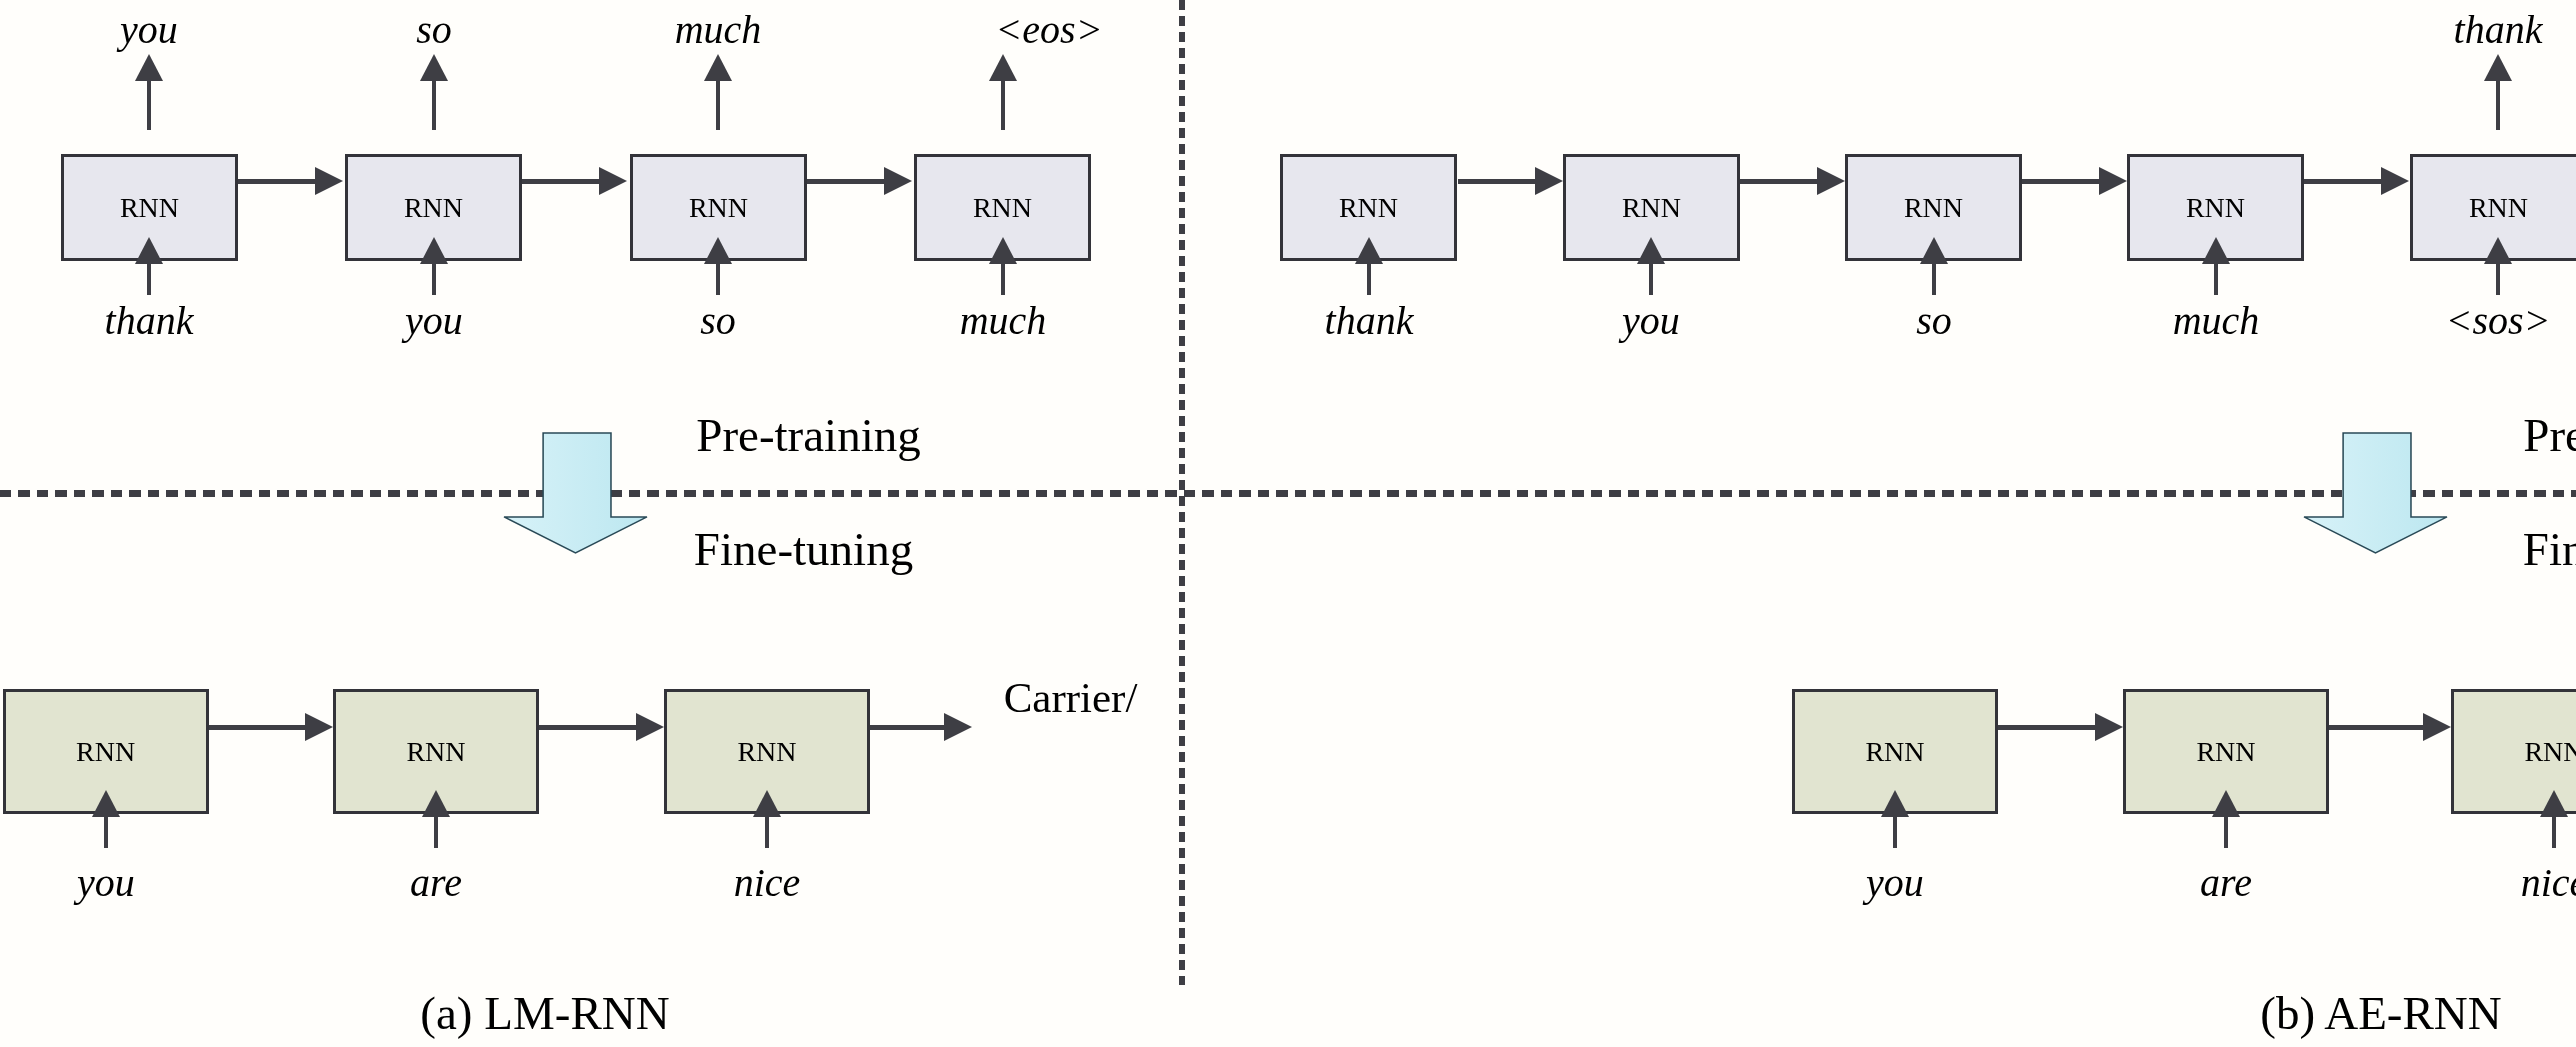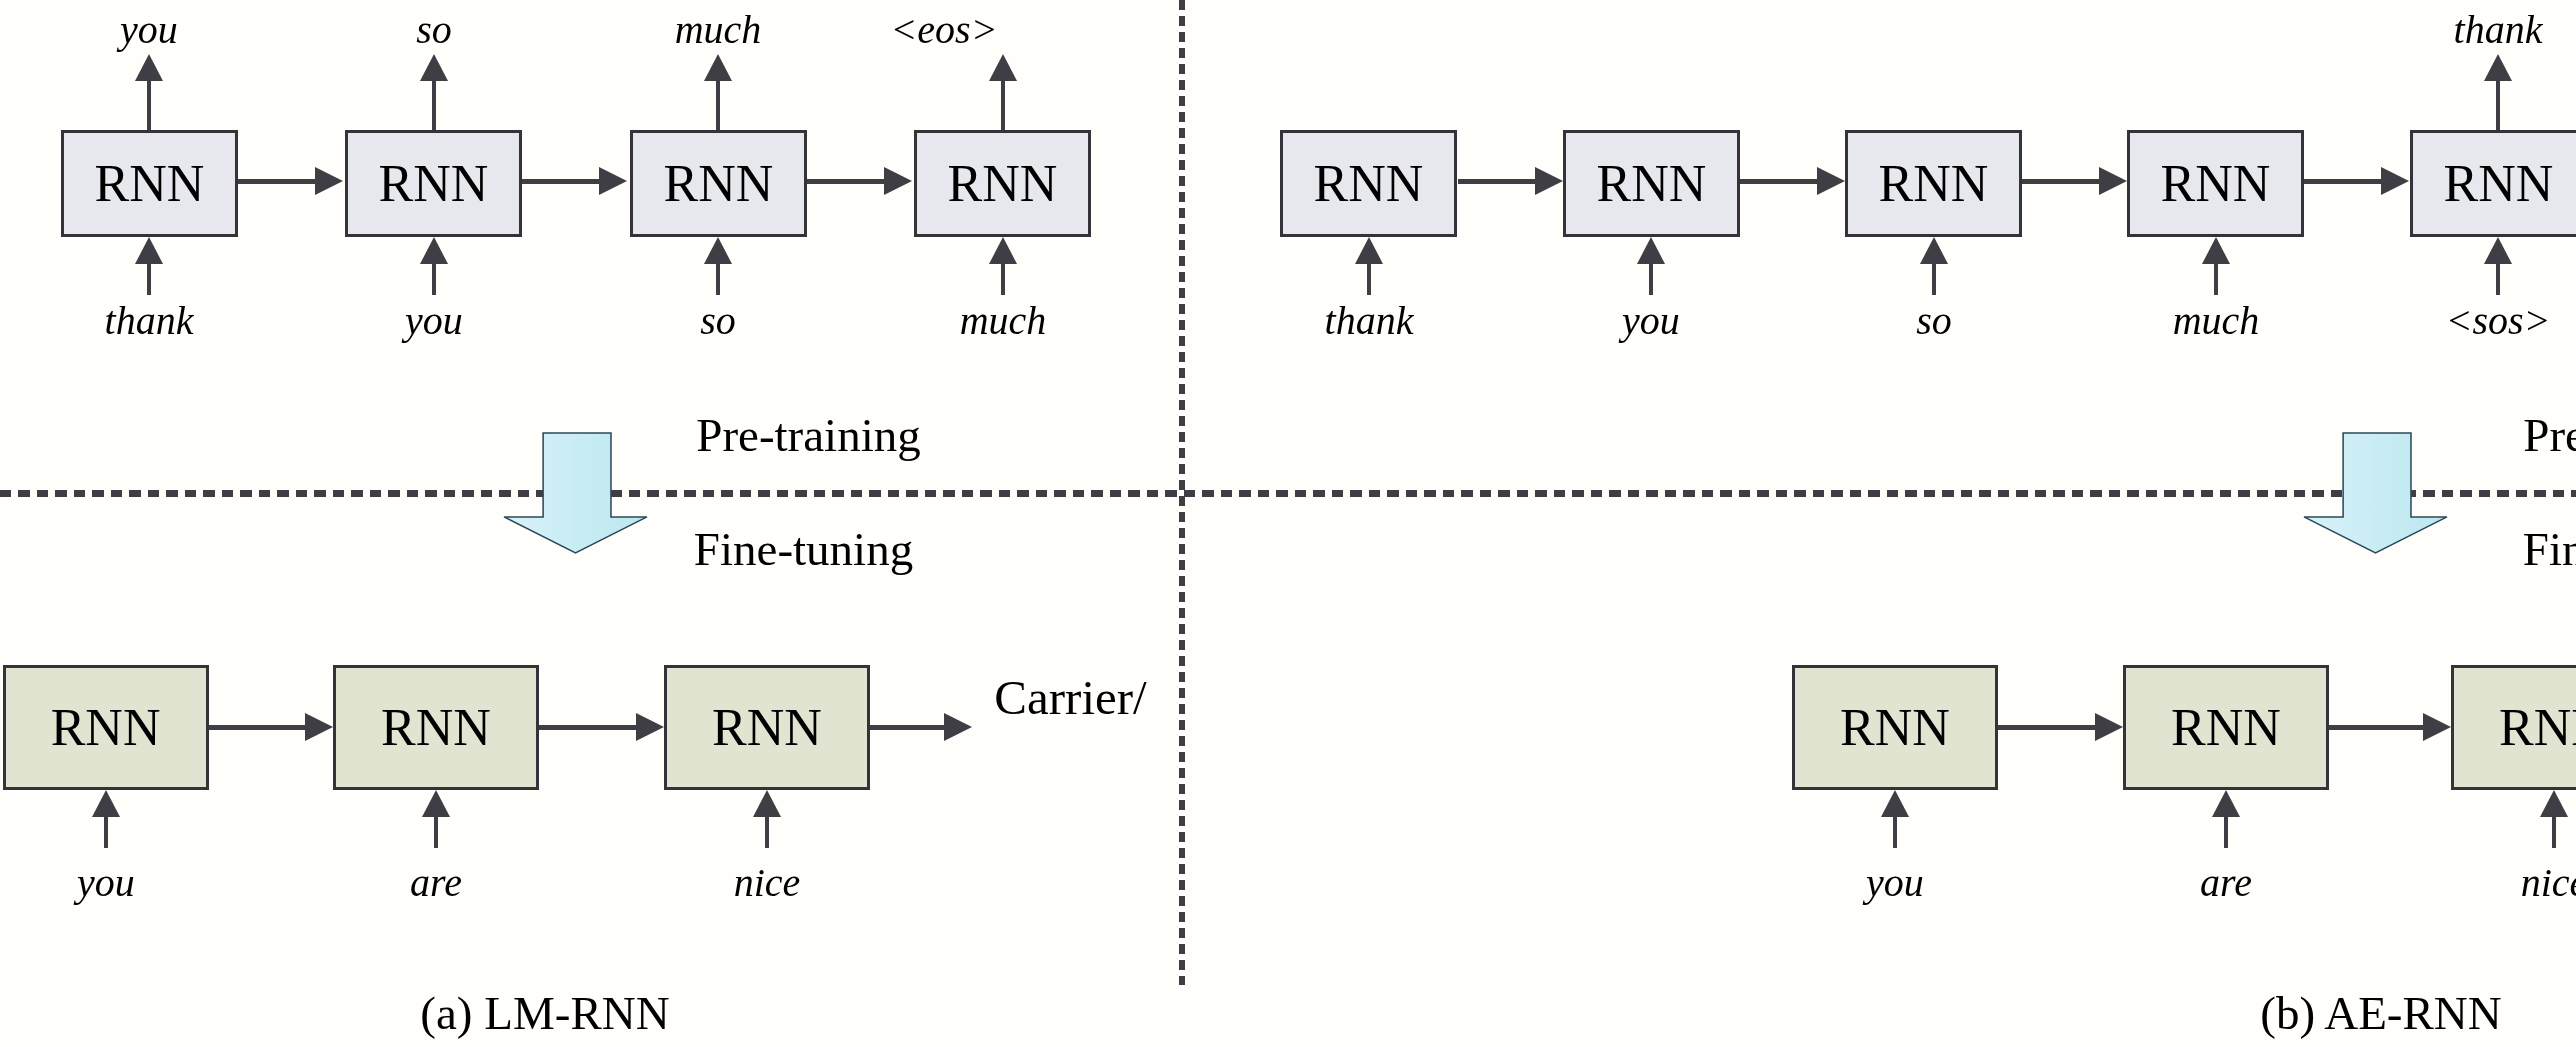--- a/index.html
+++ b/index.html
@@ -12,21 +12,21 @@
     position:absolute;left:0;top:490px;width:3721px;height:6.7px;z-index:1;
     background:repeating-linear-gradient(90deg,#3e3e44 0 11.3px,transparent 11.3px 18.5px);
   }
   .vline{
     position:absolute;left:1179px;top:0;width:6.2px;height:985px;z-index:1;
     background:repeating-linear-gradient(180deg,#3e3e44 0 10.3px,transparent 10.3px 16px);
   }
   
   .box{
     position:absolute;box-sizing:border-box;border:3.1px solid #333339;background:#e7e7ee;
-    display:flex;align-items:center;justify-content:center;font-size:52px;z-index:3;
+    display:flex;align-items:center;justify-content:center;font-size:28px;z-index:3;margin-top:24px;
   }
   .box.top{width:177px;height:107px;top:130px;}
   .box.green{width:206px;height:125px;top:665px;background:#e1e4d0;}
   
   .wlabel{
     position:absolute;width:258px;margin-left:-129px;text-align:center;font-style:italic;
     font-size:40px;height:52px;line-height:52px;z-index:3;white-space:nowrap;
   }
   .olabel{top:4.1px;}
   .ilabel{top:295px;}
@@ -54,21 +54,21 @@
   .stage{
     position:absolute;width:515px;margin-left:-258px;text-align:center;
     font-size:47px;height:57px;line-height:57px;z-index:3;white-space:nowrap;
   }
   .caption{
     position:absolute;width:618px;margin-left:-309px;text-align:center;
     font-size:47px;height:57px;line-height:57px;z-index:3;white-space:nowrap;
   }
   .carrier{
     position:absolute;width:361px;margin-left:-180px;text-align:center;
-    font-size:49px;line-height:58px;z-index:3;top:669px;
+    font-size:43px;line-height:58px;z-index:3;top:669px;
   }
   .carrier span{display:block;}
   .bigarrow{position:absolute;top:432px;z-index:2;width:145px;height:122px;}
 </style>
 </head>
 <body>
 
 <div class="canvas">
 
   <div class="hline"></div>
@@ -84,21 +84,21 @@
   <div class="harrow row-top" style="left:807px;width:77px"></div>
 
   <div class="varrow out" style="left:149px"></div>
   <div class="varrow out" style="left:434px"></div>
   <div class="varrow out" style="left:718px"></div>
   <div class="varrow out" style="left:1003px"></div>
 
   <div class="wlabel olabel" style="left:149px">you</div>
   <div class="wlabel olabel" style="left:434px">so</div>
   <div class="wlabel olabel" style="left:718px">much</div>
-  <div class="wlabel olabel" style="left:944px">&lt;eos&gt;</div>
+  <div class="wlabel olabel" style="left:1049px">&lt;eos&gt;</div>
 
   <div class="varrow in" style="left:149px"></div>
   <div class="varrow in" style="left:434px"></div>
   <div class="varrow in" style="left:718px"></div>
   <div class="varrow in" style="left:1003px"></div>
 
   <div class="wlabel ilabel" style="left:149px">thank</div>
   <div class="wlabel ilabel" style="left:434px">you</div>
   <div class="wlabel ilabel" style="left:718px">so</div>
   <div class="wlabel ilabel" style="left:1003px">much</div>

